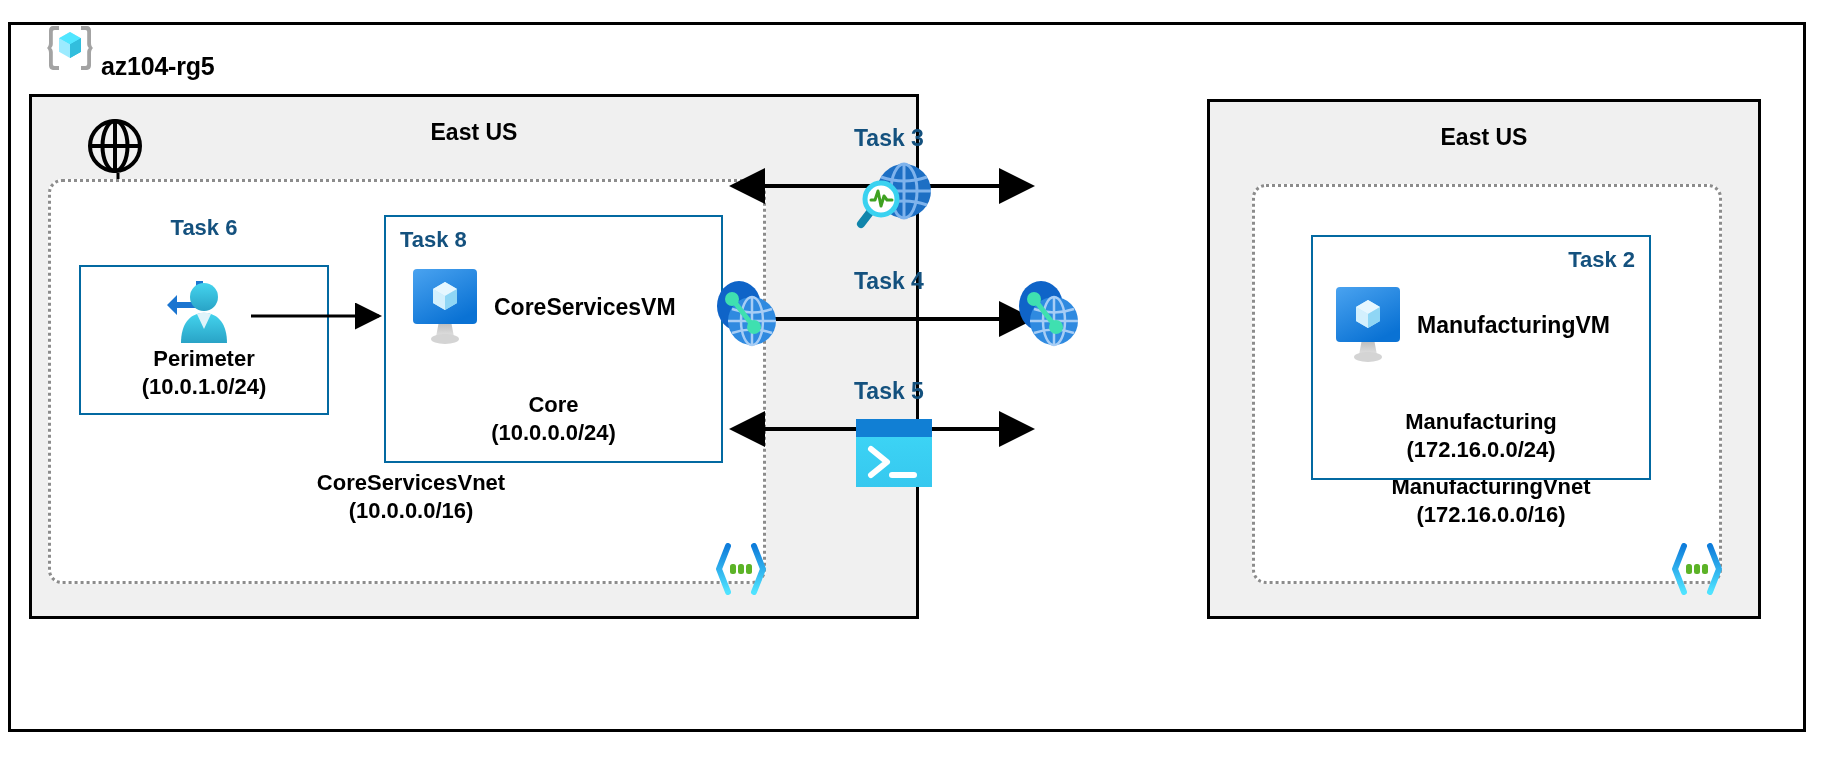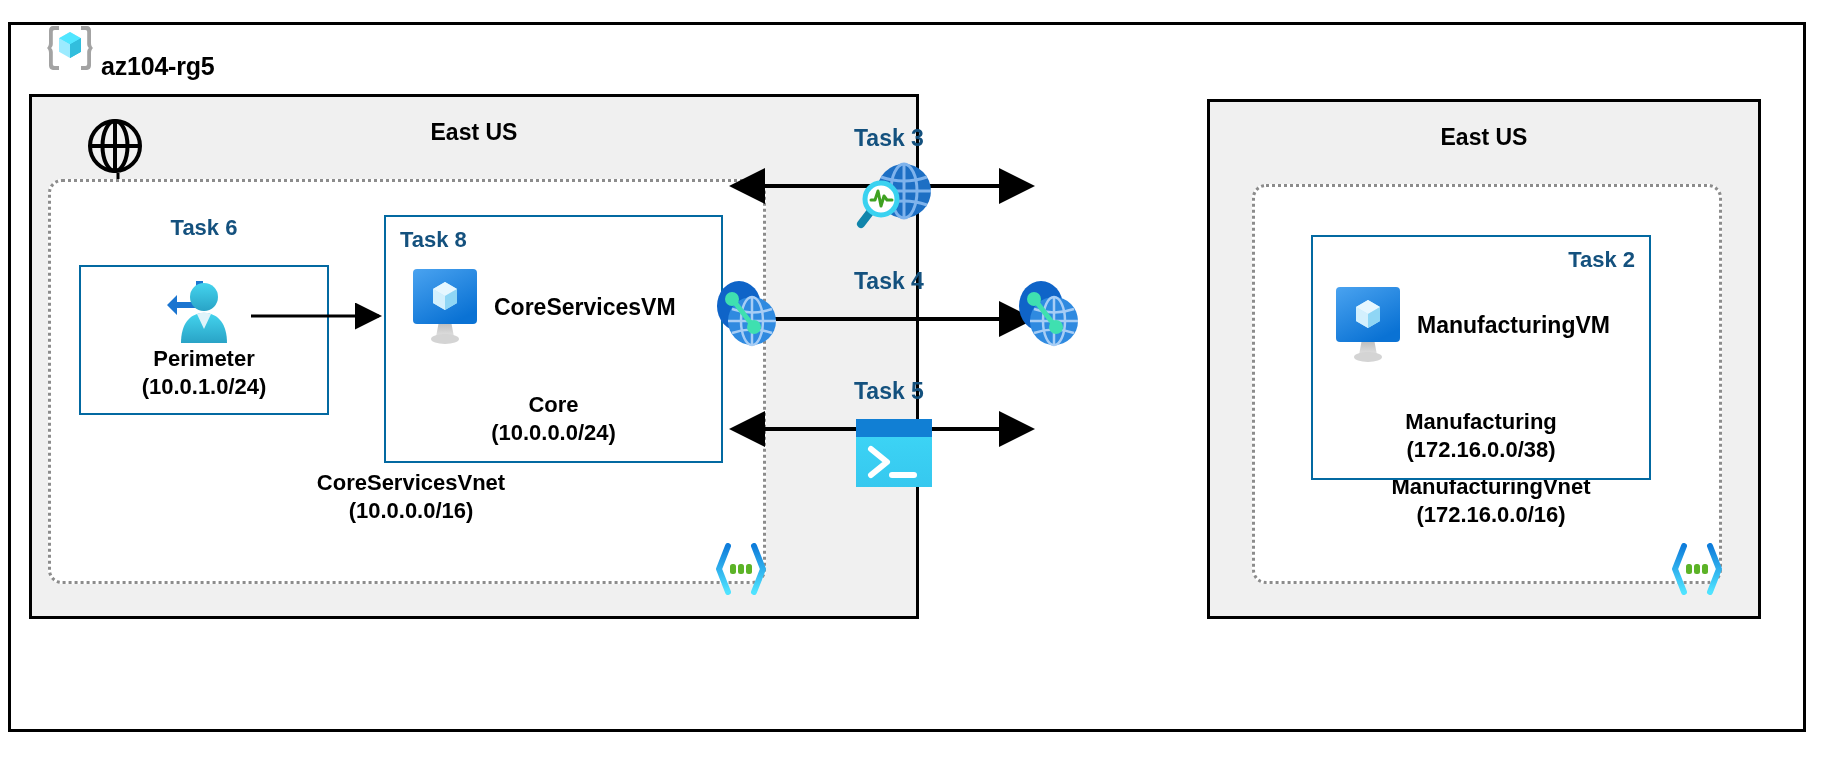--- a/index.html
+++ b/index.html
@@ -361,21 +361,21 @@
               <path d="M35,17 L47,24 L47,38 L35,45 L23,38 L23,24 Z" fill="#bfeaff"></path>
               <path d="M35,17 L47,24 L35,31 L23,24 Z" fill="#e6f7ff"></path>
               <path d="M35,31 L47,24 L47,38 L35,45 Z" fill="#8fd6f5"></path>
               <path d="M35,31 L35,45 L23,38 L23,24 Z" fill="#d3f0fd"></path>
             </svg>
             <span class="vm-name">ManufacturingVM</span>
           </div>
 
           <div class="subnet-caption" style="bottom:14px;">
             <div>Manufacturing</div>
-            <div>(172.16.0.0/38)</div>
+            <div>(172.16.0.0/24)</div>
           </div>
         </div>
       </div>
     </div>
 
     <div class="mid-label" style="left:843px; top:100px;">Task 3</div>
 
     <svg class="conn" style="left:740px; top:150px; width:290px; height:22px;" viewBox="0 0 290 22">
       <defs>
         <marker id="ah-l3" markerWidth="9" markerHeight="9" refX="8" refY="4.5" orient="auto">

